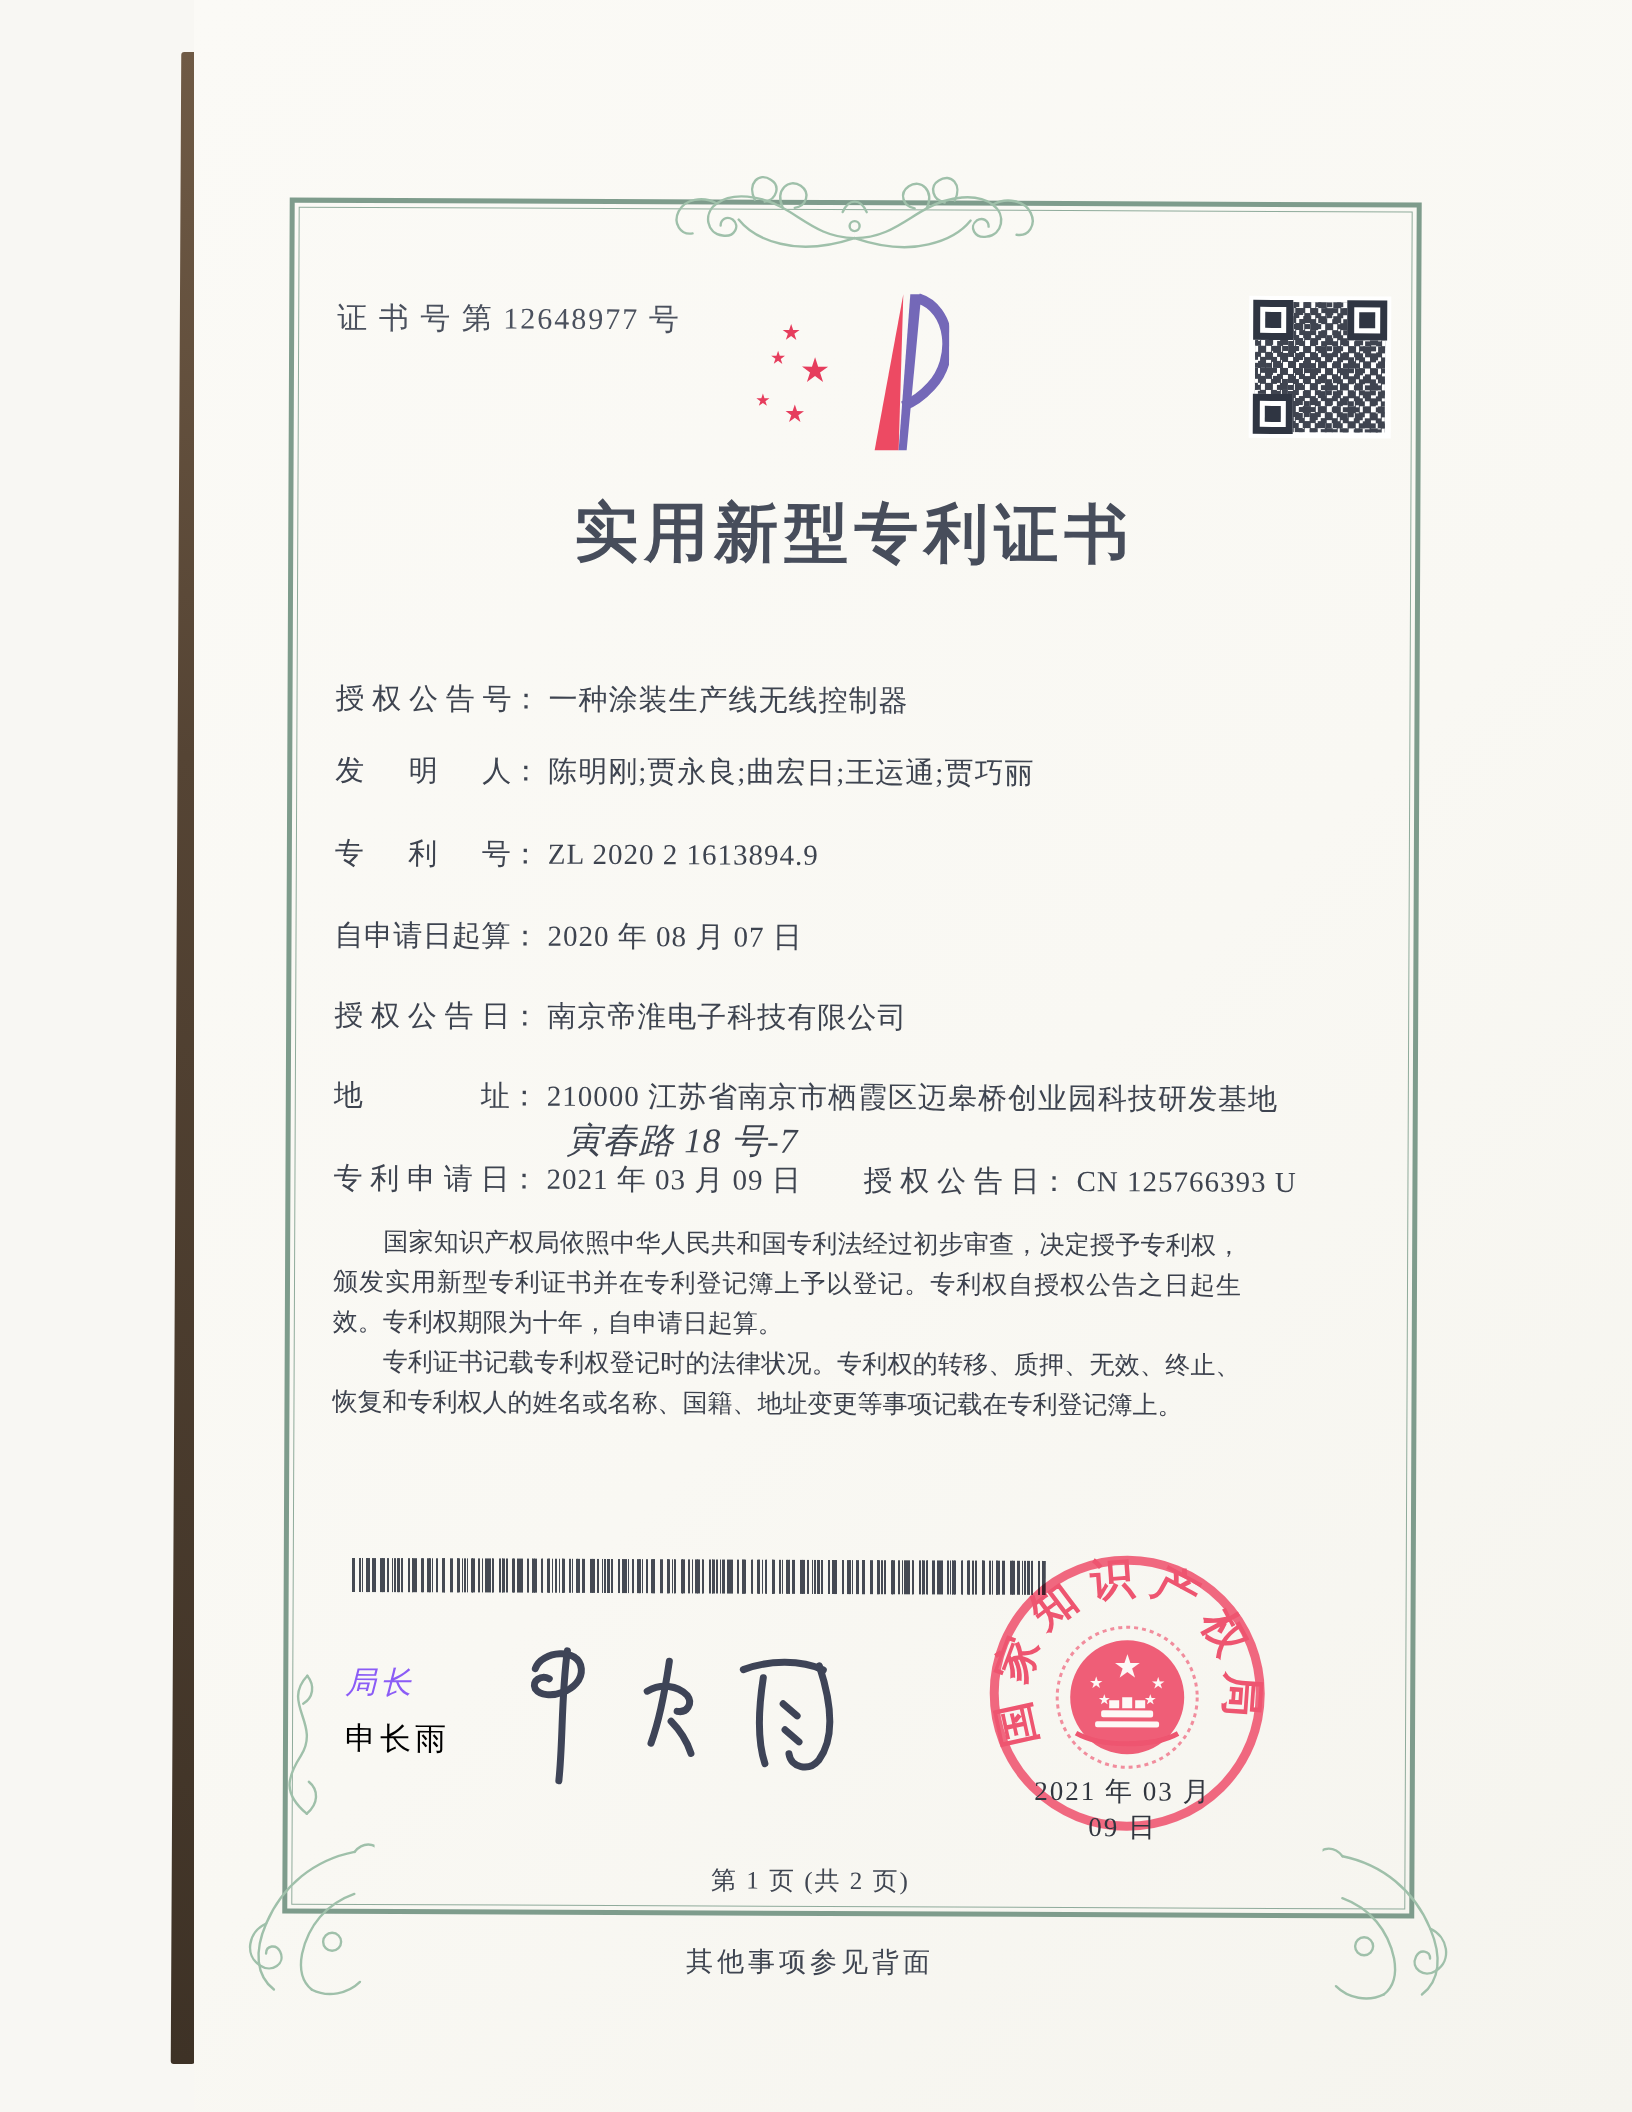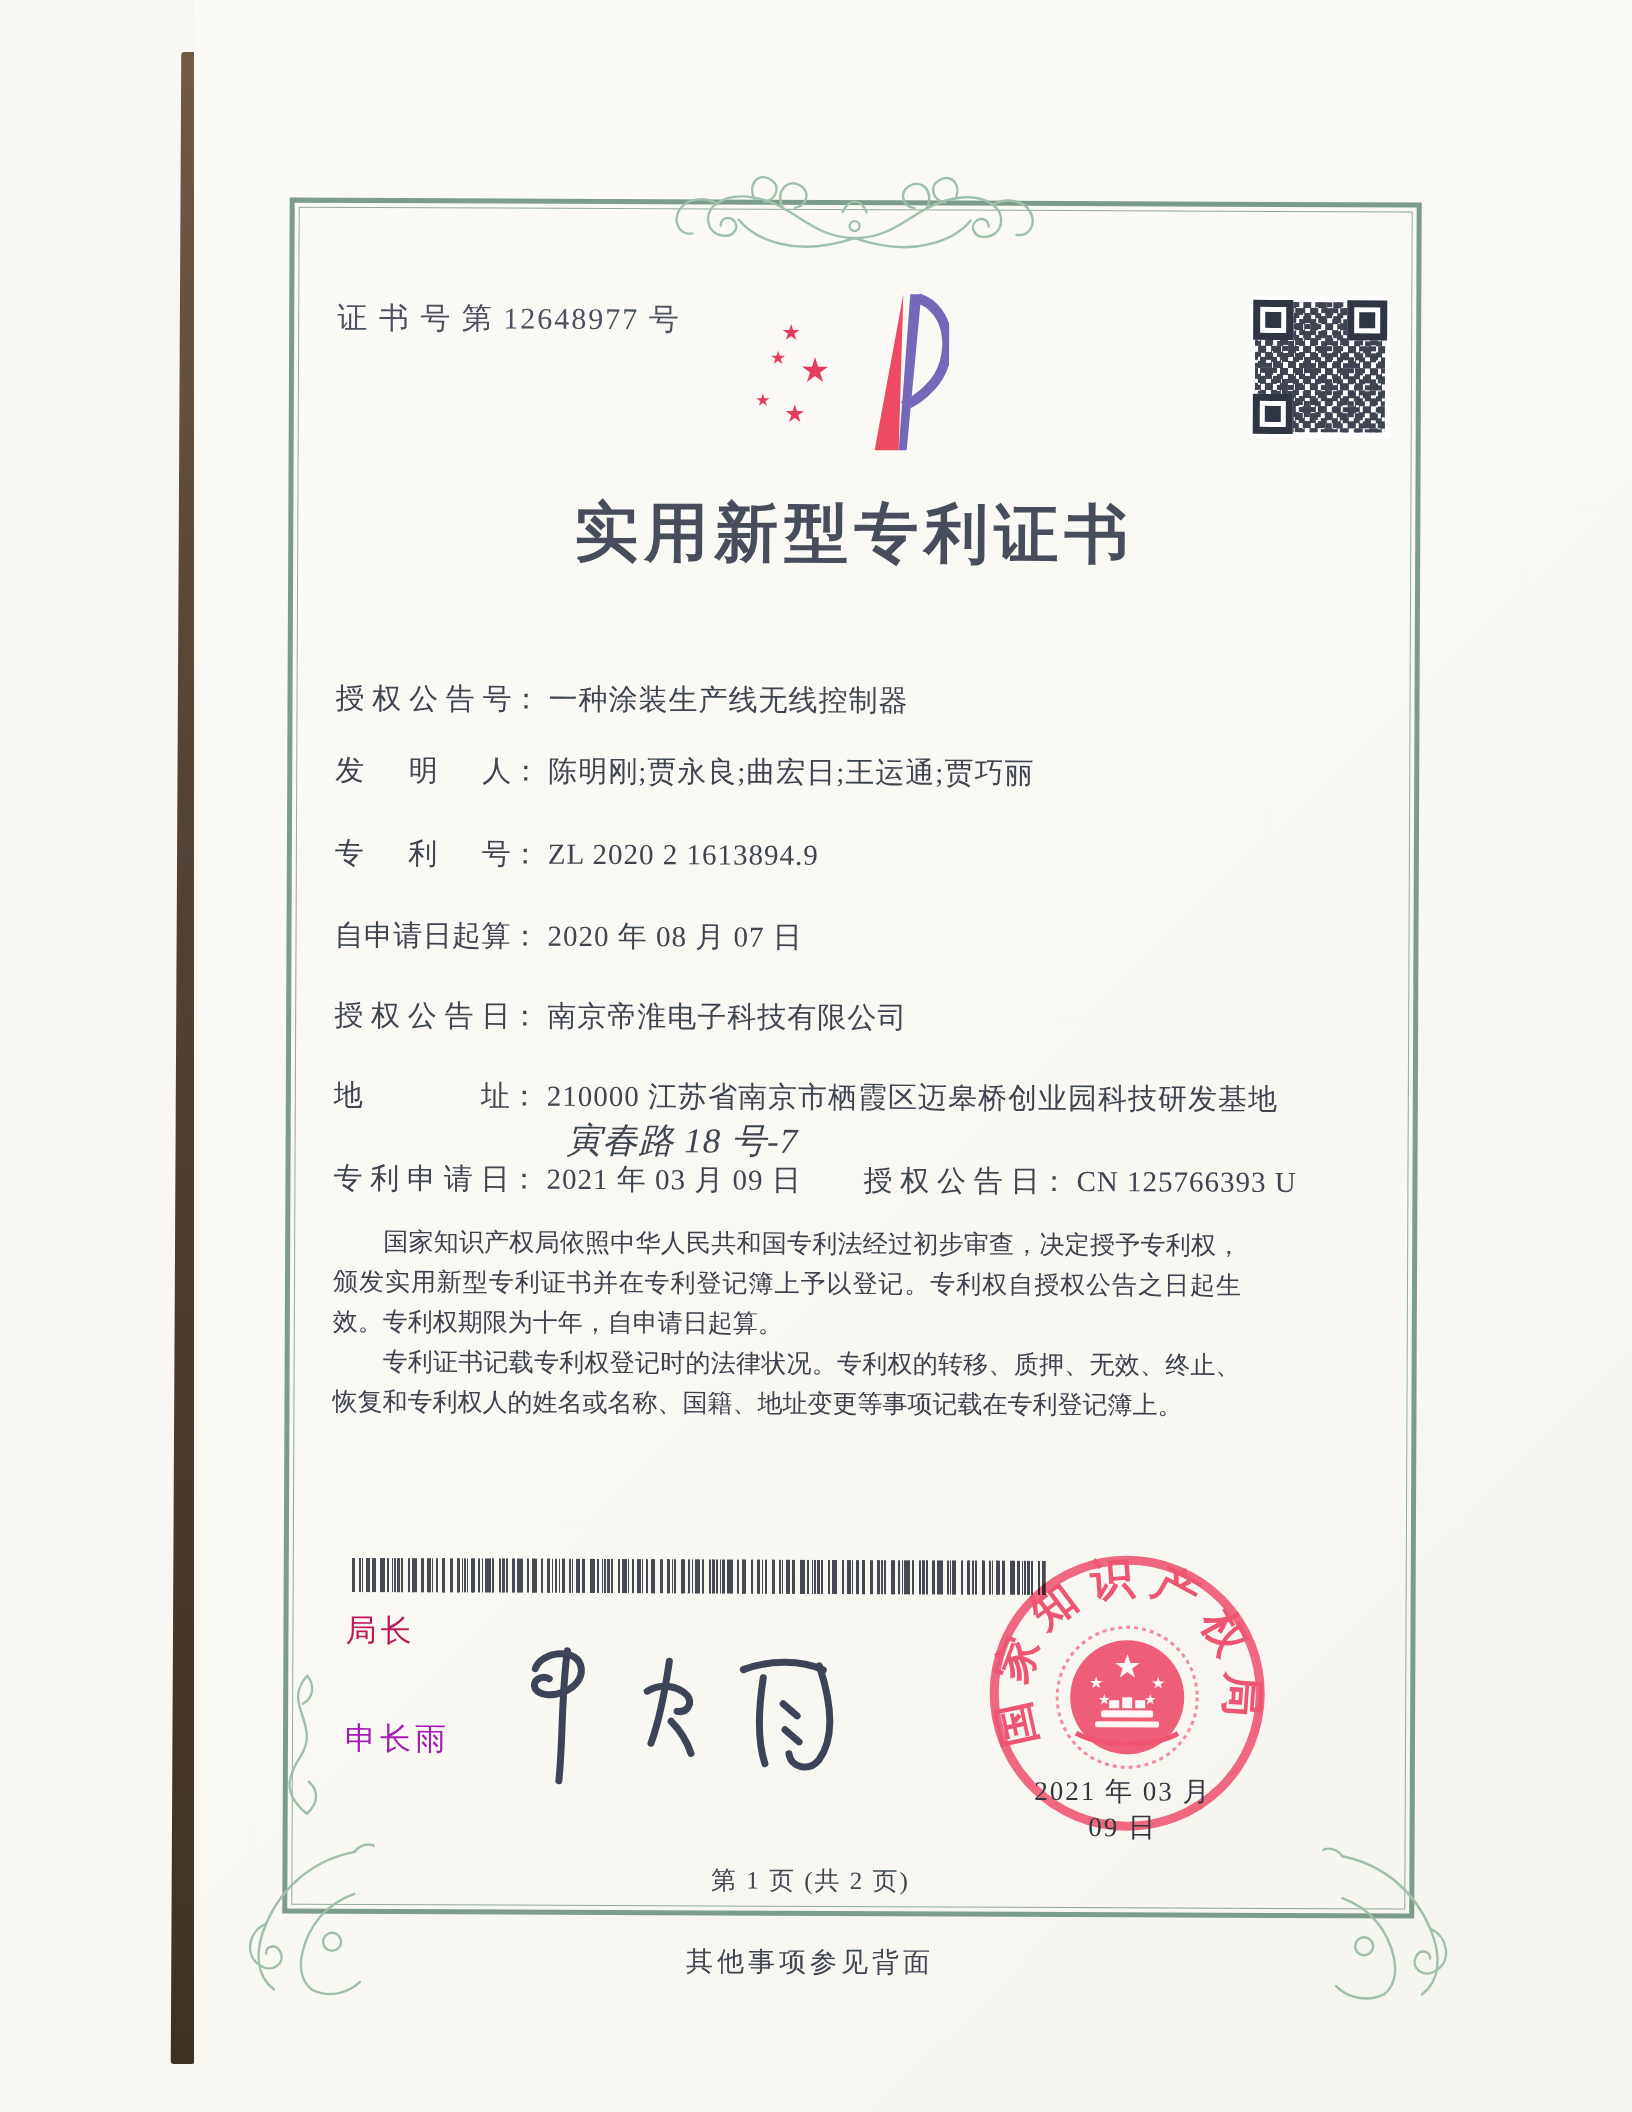--- a/index.html
+++ b/index.html
@@ -36,23 +36,23 @@
   .fpair2{position:absolute;left:530px;top:0;}
   .paras{position:absolute;left:298px;top:1224px;width:908px;font-size:25px;line-height:40px;
       text-align:justify;color:#3c414d;}
   .paras p{margin:0;text-indent:2em;}
   .barcode{position:absolute;left:318px;top:1560px;width:694px;height:34px;opacity:.88;
       background:
         repeating-linear-gradient(90deg,#2c313d 0 2px,transparent 2px 7px),
         repeating-linear-gradient(90deg,#2c313d 0 1px,transparent 1px 10px),
         repeating-linear-gradient(90deg,#2c313d 0 3px,transparent 3px 15px),
         repeating-linear-gradient(90deg,#2c313d 0 1px,transparent 1px 23px);}
-  .sig-title{position:absolute;left:312px;top:1612px;font-size:31px;letter-spacing:4px;color:#be185d;
-      font-family:"Liberation Sans","DejaVu Sans",sans-serif;}
-  .sig-name{position:absolute;left:312px;top:1720px;font-size:31px;letter-spacing:4px;color:#a21caf;
+  .sig-title{position:absolute;left:312px;top:1664px;font-size:31px;letter-spacing:4px;color:#8b5cf6;
+      font-family:"Liberation Sans","DejaVu Sans",sans-serif;font-style:italic;}
+  .sig-name{position:absolute;left:312px;top:1720px;font-size:31px;letter-spacing:4px;color:#000000;
       font-family:Liberation Sans, sans-serif;}
   .signature{position:absolute;left:468px;top:1626px;width:360px;height:170px;}
   .seal{position:absolute;left:948px;top:1546px;width:292px;height:292px;mix-blend-mode:multiply;}
   .seal-date{position:absolute;left:982px;top:1772px;width:216px;text-align:center;
       font-size:27px;letter-spacing:2px;color:#31363f;z-index:6;}
   .page-num{position:absolute;left:212px;top:1864px;width:1132px;text-align:center;
       font-size:25px;letter-spacing:2px;color:#3f4551;}
   .back-note{position:absolute;left:212px;top:1944px;width:1132px;text-align:center;
       font-size:27px;letter-spacing:4px;color:#3f4551;}
   .z2{z-index:2;} .z3{z-index:3;} .z5{z-index:5;}

